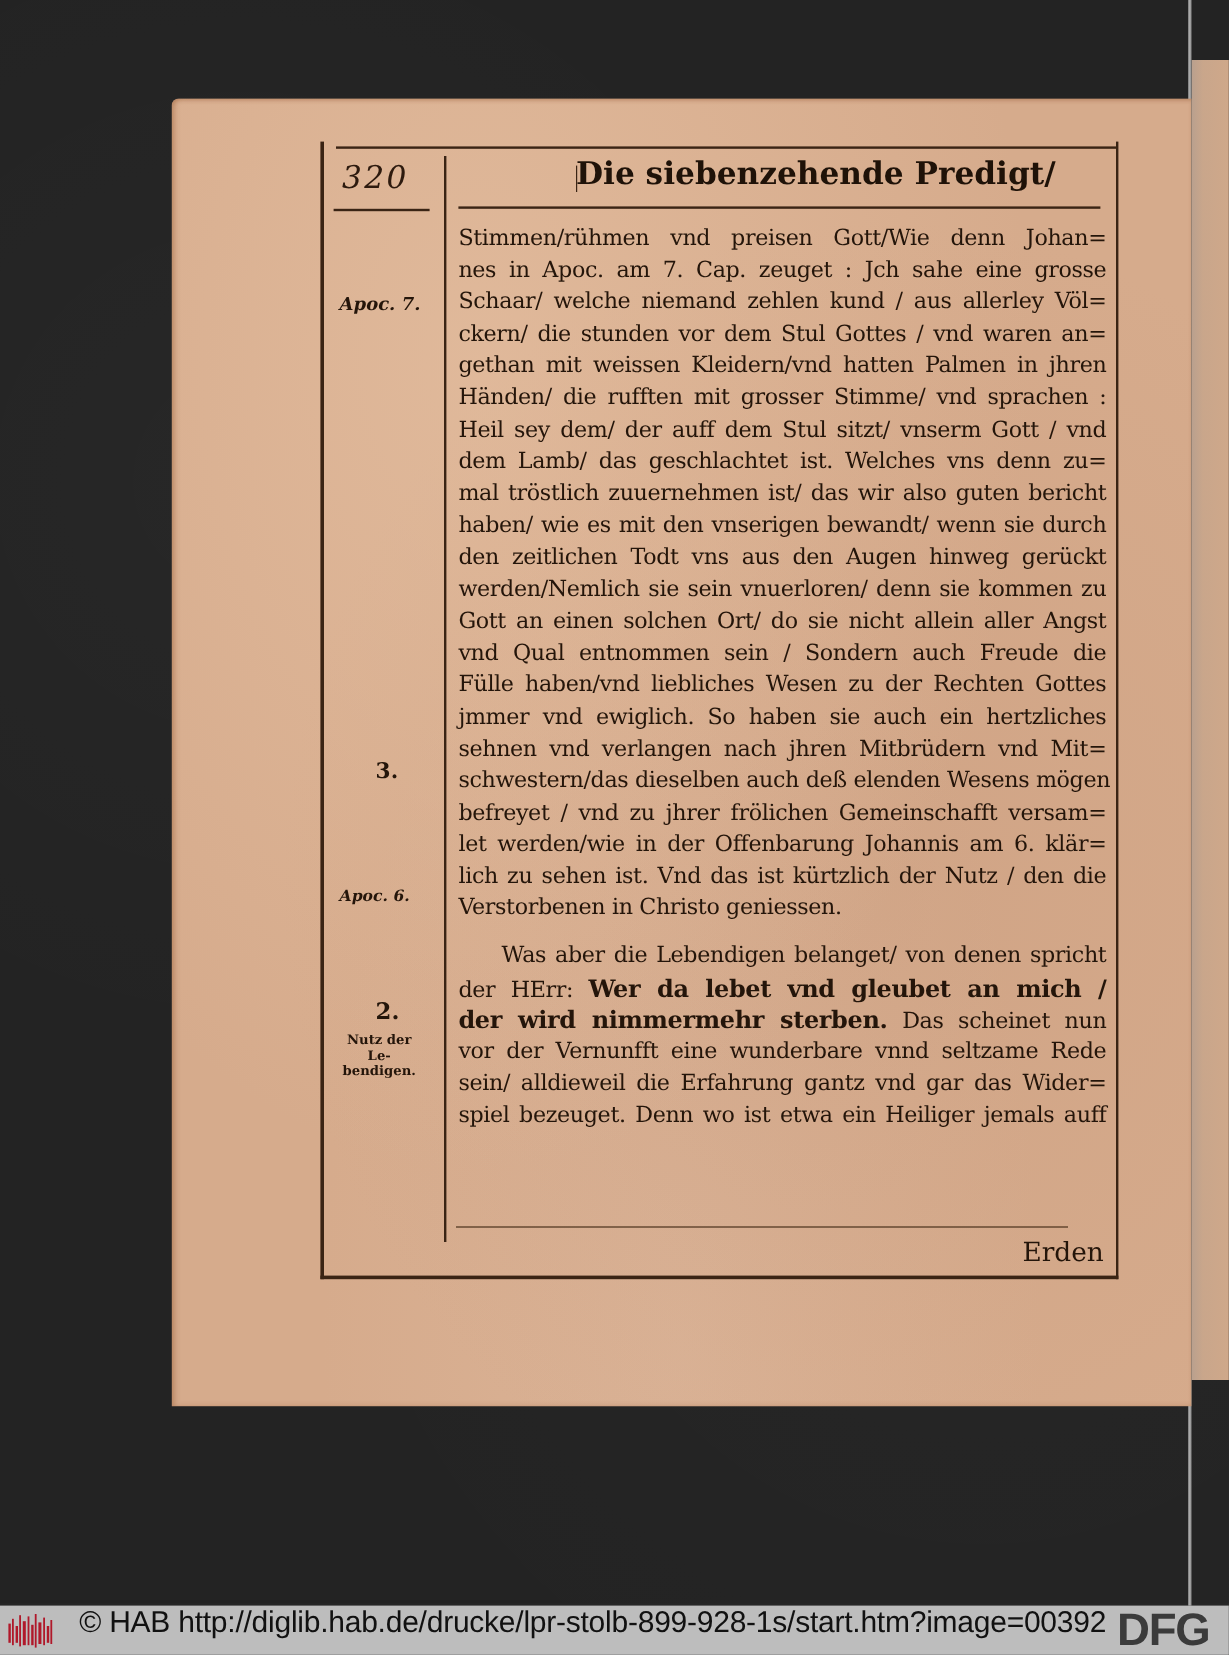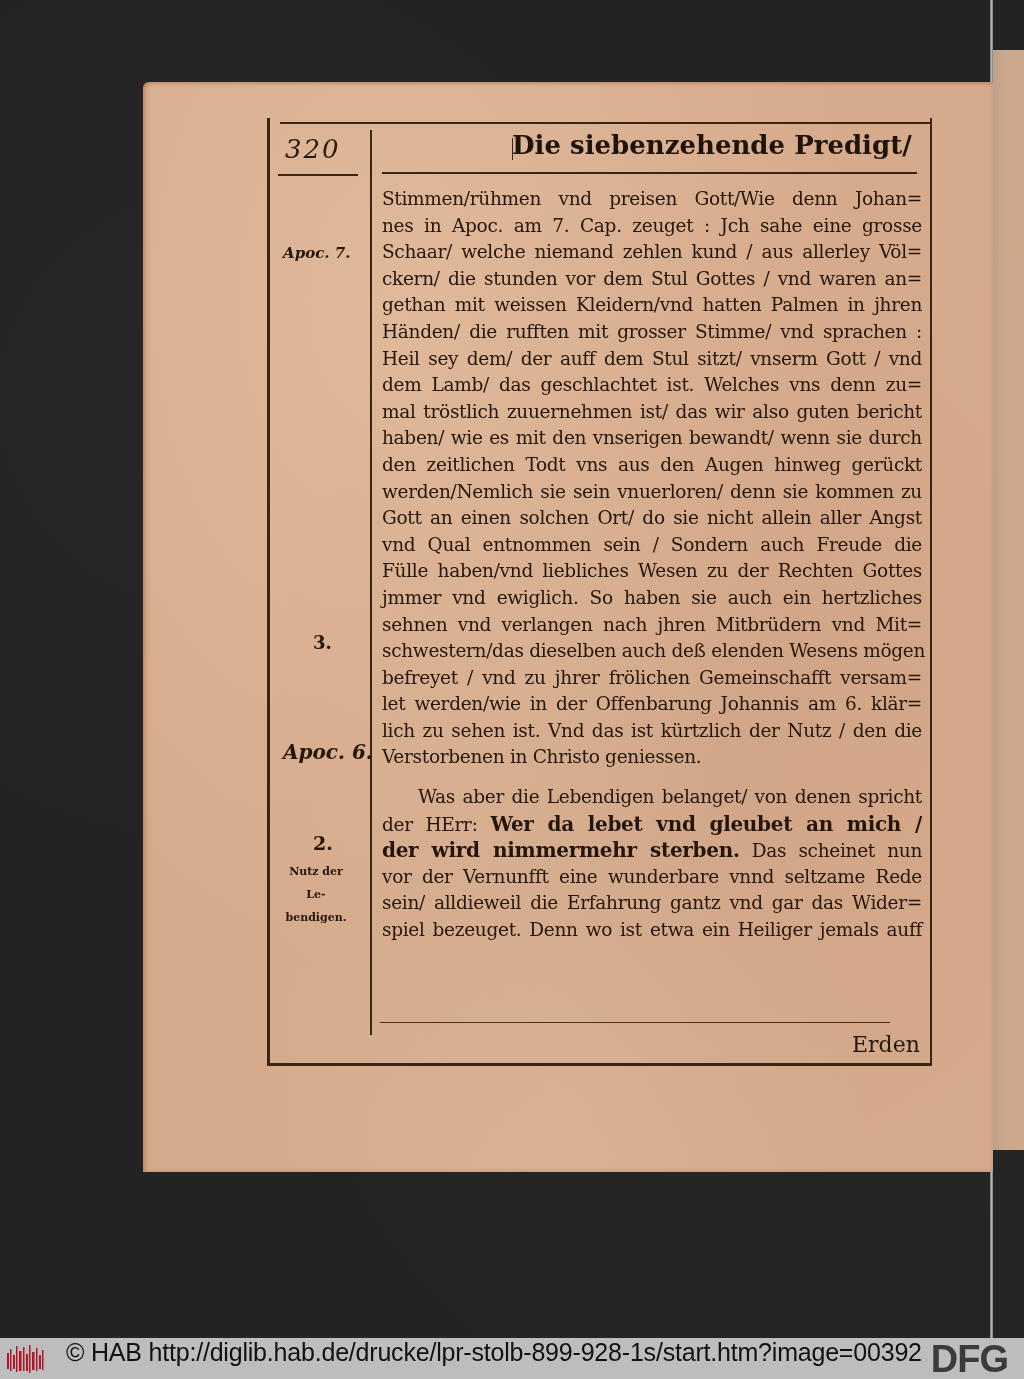--- a/index.html
+++ b/index.html
@@ -76,21 +76,20 @@
       font-size: 26px; color: #2d1a0e;
       letter-spacing: 2px;
     }
     .running-title {
       position: absolute; left: 480px; top: 130px;
       width: 440px;
       font-family: "DejaVu Serif", serif;
       font-weight: bold;
       font-size: 26px; color: #1f1208;
       white-space: nowrap;
-      margin-left: 32px;
     }
     .running-title::before {
       content: "";
       position: absolute; left: 0; top: 8px;
       width: 1px; height: 22px; background: #3a2414;
     }
     .body-text {
       position: absolute; left: 382px; top: 186px;
       width: 540px;
     }
@@ -106,23 +105,23 @@
     .line.last { text-align-last: left; }
     .line.indent { padding-left: 36px; }
     .line.gap-before { margin-top: 13px; }
     .line .emph {
       font-weight: bold;
       font-size: 20px;
     }
     .marginalia { position: absolute; color: #24150a; font-family: "DejaVu Serif", serif; }
     .m-apoc7 { left: 283px; top: 244px; font-size: 15px; font-style: italic; font-weight: bold; }
     .m-three { left: 313px; top: 632px; font-size: 18px; font-weight: bold; }
-    .m-apoc6 { left: 283px; top: 740px; font-size: 20px; font-style: italic; font-weight: bold; }
+    .m-apoc6 { left: 283px; top: 740px; font-size: 13px; font-style: italic; font-weight: bold; }
     .m-two { left: 313px; top: 832px; font-size: 19px; font-weight: bold; }
-    .m-nutz { left: 280px; top: 860px; width: 72px; font-size: 11px; font-weight: bold; line-height: 23px; text-align: center; }
+    .m-nutz { left: 280px; top: 860px; width: 72px; font-size: 11px; font-weight: bold; line-height: 13px; text-align: center; }
     .catchword {
       position: absolute; left: 852px; top: 1032px;
       font-family: "DejaVu Serif", serif;
       font-size: 22px; color: #24150a;
     }
     
     .footer-bar {
       position: absolute; left: 0; top: 1338px;
       width: 1024px; height: 41px;
       background: #bdbdbd;

